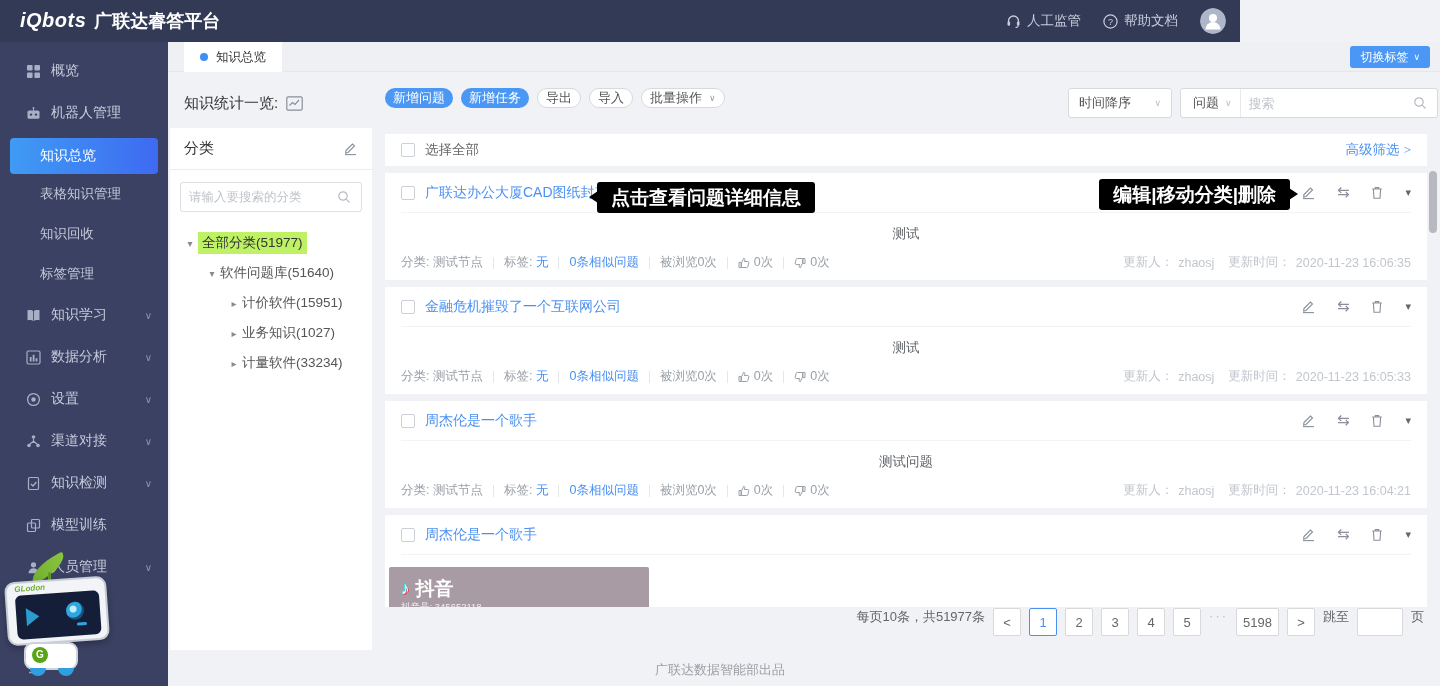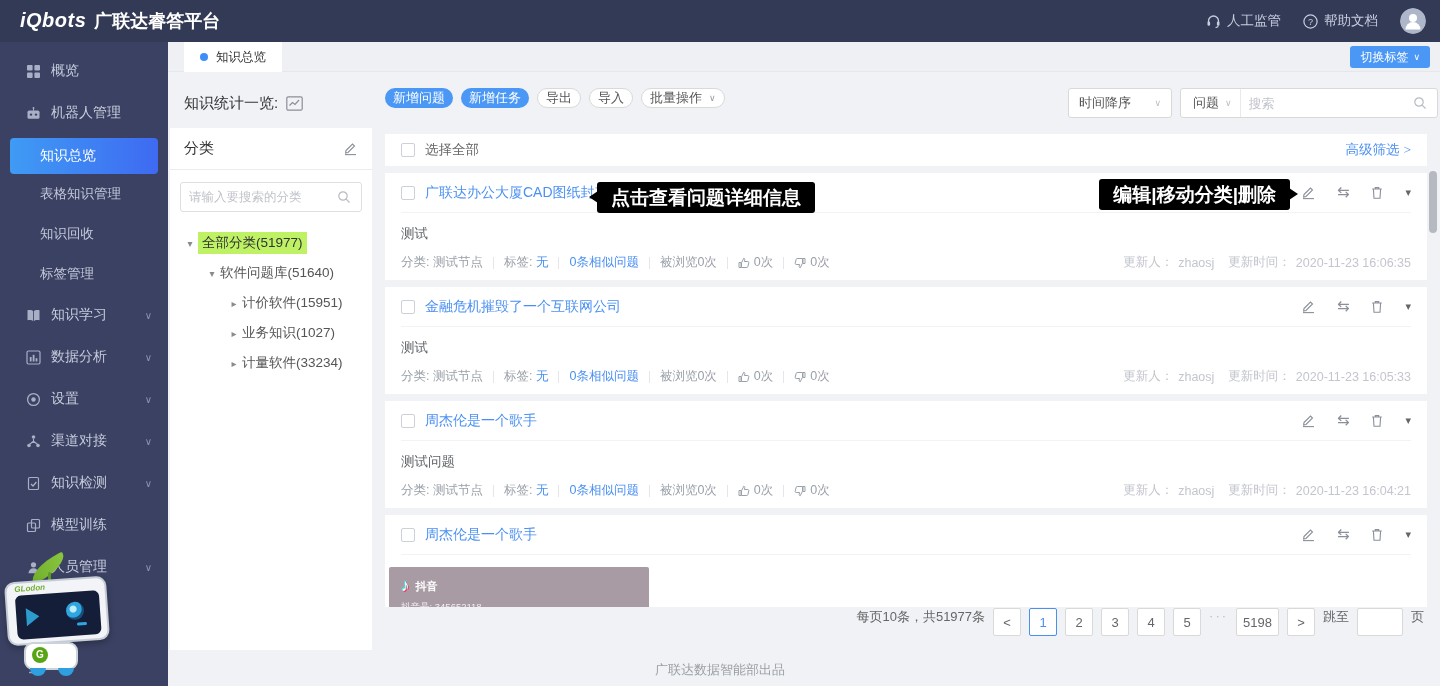--- a/index.html
+++ b/index.html
@@ -4,21 +4,21 @@
 <style>
   * { margin:0; padding:0; box-sizing:border-box; }
   html,body { width:1440px; height:686px; }
   body {
     position:relative; overflow:hidden; background:#f0f2f5;
     font-family:"Liberation Sans","DejaVu Sans",sans-serif; font-size:14px; color:#333;
   }
   svg { display:block; }
 
   
-  .hdr { position:absolute; left:0; top:0; width:1440px; height:42px; background:#333a55; display:flex; align-items:center; z-index:20; }
+  .hdr { position:absolute; left:0; top:0; width:1240px; height:42px; background:#333a55; display:flex; align-items:center; z-index:20; }
   .logo { margin-left:20px; display:flex; align-items:baseline; gap:8px; }
   .logo-brand { color:#fff; font-size:20px; font-weight:700; font-style:italic; letter-spacing:.5px; }
   .logo-title { color:#fff; font-size:18px; font-weight:700; }
   .hdr-right { position:absolute; right:14px; top:0; height:42px; display:flex; align-items:center; gap:22px; }
   .hdr-item { display:flex; align-items:center; gap:6px; color:#c8cde0; font-size:13.5px; cursor:pointer; }
   .avatar { width:26px; height:26px; border-radius:50%; overflow:hidden; }
 
   
   .sidebar { position:absolute; left:0; top:42px; width:168px; height:644px; background:#3a4162; z-index:10; padding-top:8px; }
   .sm-item { height:42px; display:flex; align-items:center; padding-left:26px; color:#c6cbdc; font-size:14px; cursor:pointer; position:relative; }
@@ -91,33 +91,33 @@
   .advlink { margin-left:auto; color:#4a90f2; font-size:13.5px; cursor:pointer; display:flex; align-items:center; gap:4px;font-family:Liberation Serif, serif; }
   .card { background:#fff; margin-top:7px; height:107px; padding:0 16px; overflow:hidden; }
   .card:first-of-type { margin-top:6px; }
   .card.clip { height:92px; }
   .card-head { height:40px; display:flex; align-items:center; border-bottom:1px solid #f2f3f6; }
   .qtitle { margin-left:10px; font-size:14px; color:#4a90f2; text-decoration:none; cursor:pointer; }
   .acts { margin-left:auto; display:flex; align-items:center; gap:21px; }
   .act { color:#8a8f99; cursor:pointer; display:flex; align-items:center; font-size:15px; }
   .act.swapg { font-size:15px; margin-top:-2px; }
   .act.morec { font-size:11px; color:#666; }
-  .card-body { margin-top:12px; font-size:13.5px; color:#5f6368; }
+  .card-body { margin-top:12px; font-size:13.5px; color:#5f6368;text-align:center; }
   .card-meta { margin-top:11px; display:flex; align-items:center; font-size:12.5px; }
   .meta-l { display:flex; align-items:center; }
   .ml,.mv { color:#9aa0a8; }
   .mlink { color:#4a90f2; cursor:pointer; }
   .sep { width:1px; height:12px; background:#e4e6ea; margin:0 10px; }
   .thumb { margin-right:4px; }
   .thumb.down svg { transform:rotate(180deg); }
   .meta-r { margin-left:auto; color:#c2c6cd; display:flex; align-items:center; }
   .mrv { margin-left:5px; } .mrl { margin-left:14px; }
   .dimg { margin-top:12px; margin-left:-12px; width:260px; height:70px; background:#a89ba4; border-radius:2px; position:relative; padding:9px 0 0 12px; }
   .dnote { color:#fff; font-size:17px; font-weight:700; text-shadow:-1px -1px 0 #25f4ee, 1px 1px 0 #fe2c55; display:inline-block; vertical-align:middle; }
-  .dbrand { color:#fff; font-size:11px; font-weight:700; margin-left:6px; vertical-align:middle; }
+  .dbrand { color:#fff; font-size:19px; font-weight:700; margin-left:6px; vertical-align:middle; }
   .dacct { position:absolute; left:12px; top:34px; color:rgba(255,255,255,.85); font-size:9.5px; }
 
   
   .pager { position:absolute; right:16px; top:608px; height:30px; display:flex; align-items:flex-start; gap:8px; font-size:13px; color:#666; z-index:4; }
   .pbox { min-width:28px; height:28px; border:1px solid #d9d9d9; border-radius:2px; background:#fff; display:flex; align-items:center; justify-content:center; padding:0 6px; cursor:pointer; color:#666; }
   .pbox.on { border-color:#4a90f2; color:#4a90f2; }
   .pell { color:#b8bcc2; letter-spacing:2px; cursor:pointer; }
   .jumpin { width:46px; height:28px; border:1px solid #d9d9d9; border-radius:2px; background:#fff; outline:none; text-align:center; font-size:13px; color:#555; font-family:inherit; }
   .footer { position:absolute; left:0; right:0; bottom:7px; text-align:center; color:#9b9ea3; font-size:13px; z-index:2; }
 

